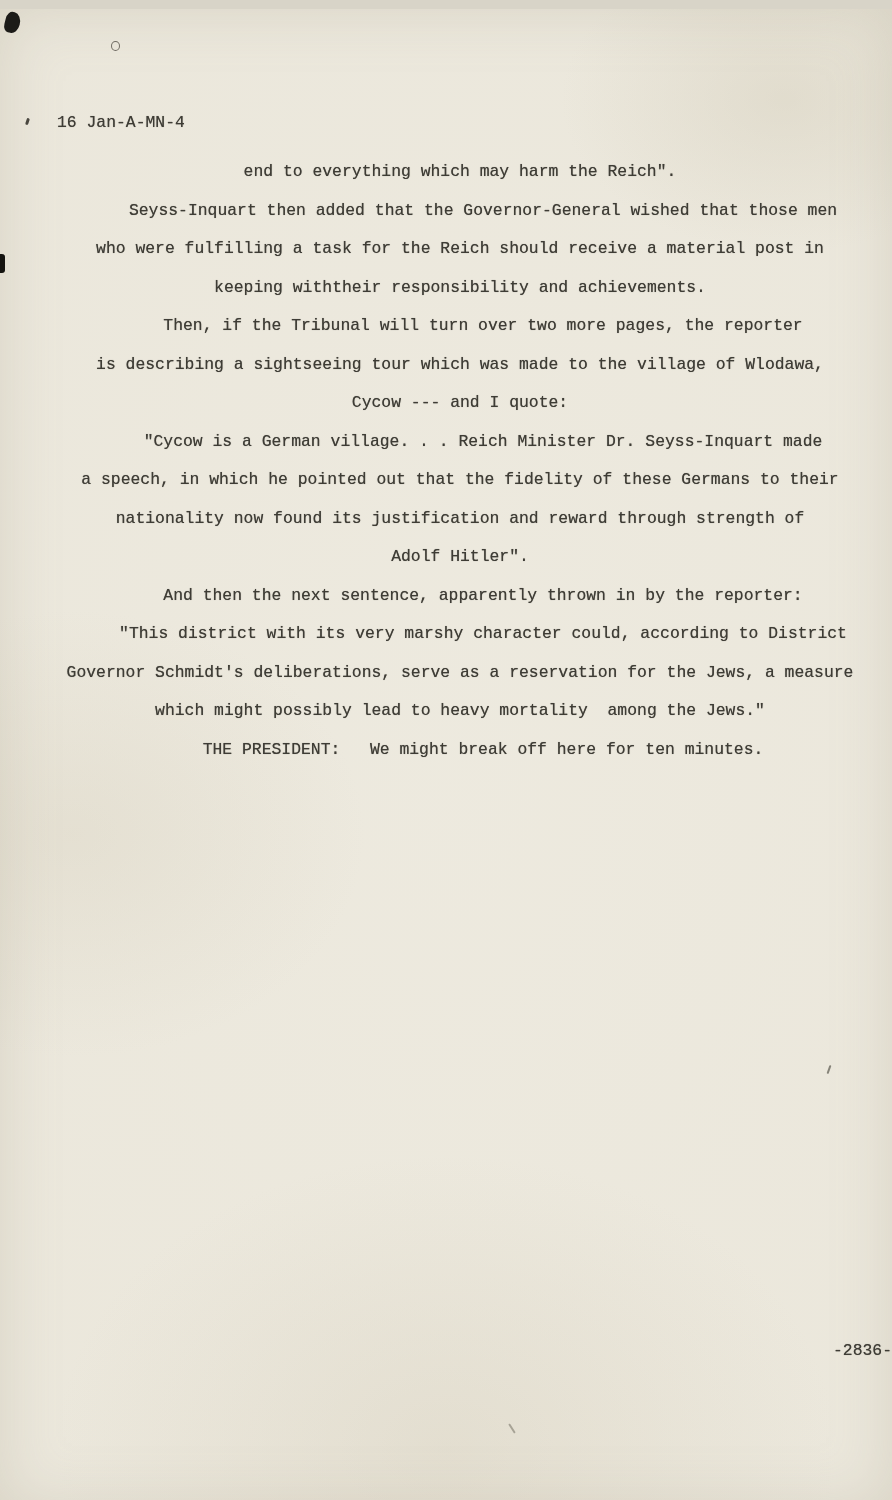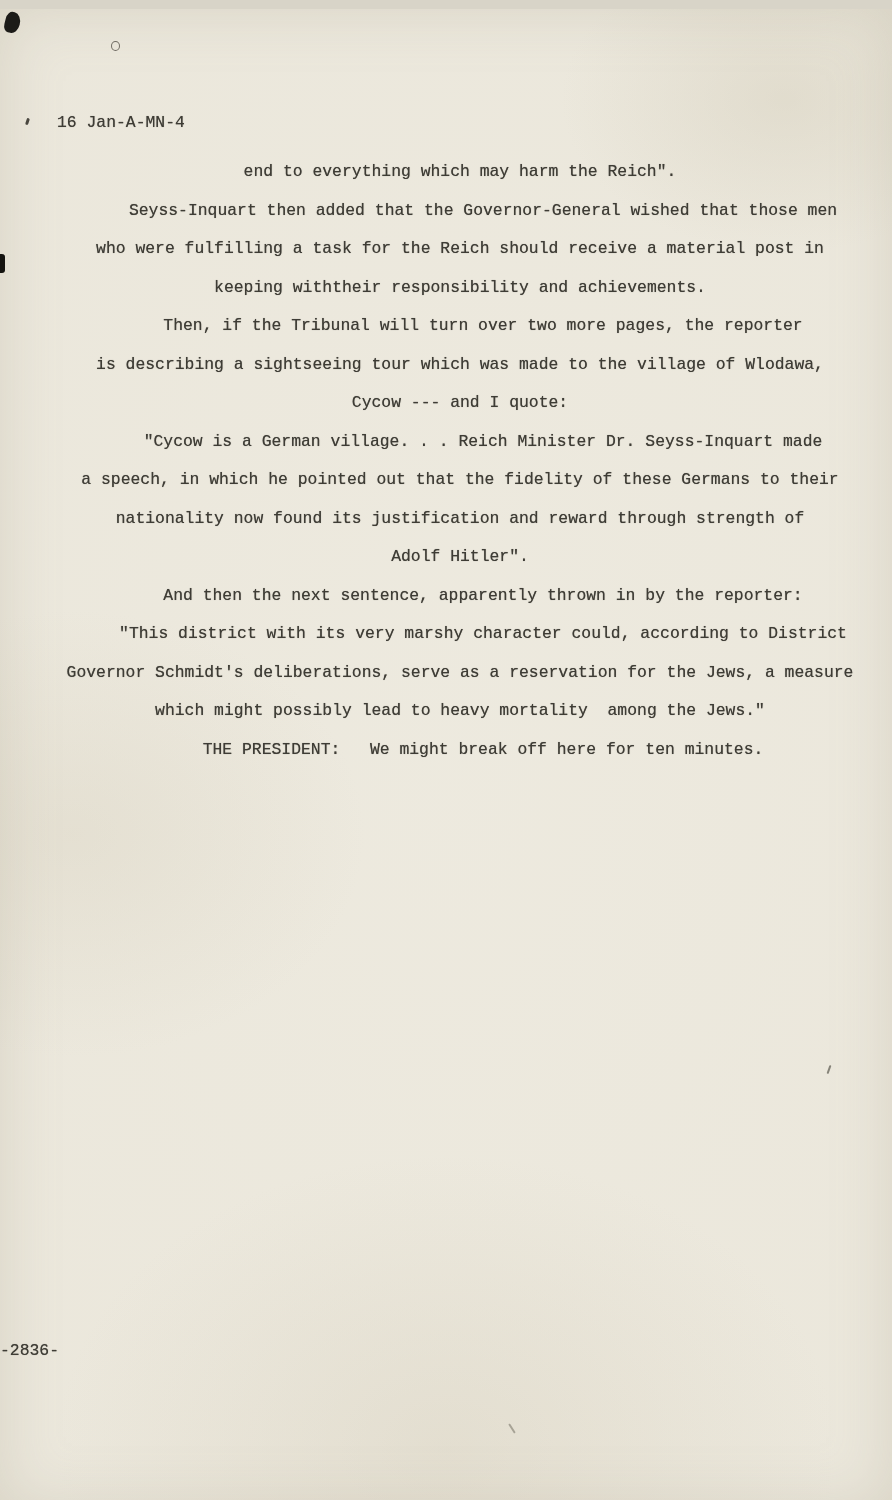--- a/index.html
+++ b/index.html
@@ -45,21 +45,21 @@
     line-height: 38.5px;
   }
   .line.indent {
     padding-left: 46px;
   }
   .page-number {
     position: absolute;
     top: 1332px;
     left: 0;
     width: 100%;
-    text-align: left;
+    text-align: right;
   }
   
   .artifact { position: absolute; }
   .artifact-corner-blob {
     left: 5px; top: 3px;
     width: 15px; height: 21px;
     background: #1c1b18;
     border-radius: 45% 60% 55% 40%;
     transform: rotate(14deg);
   }

